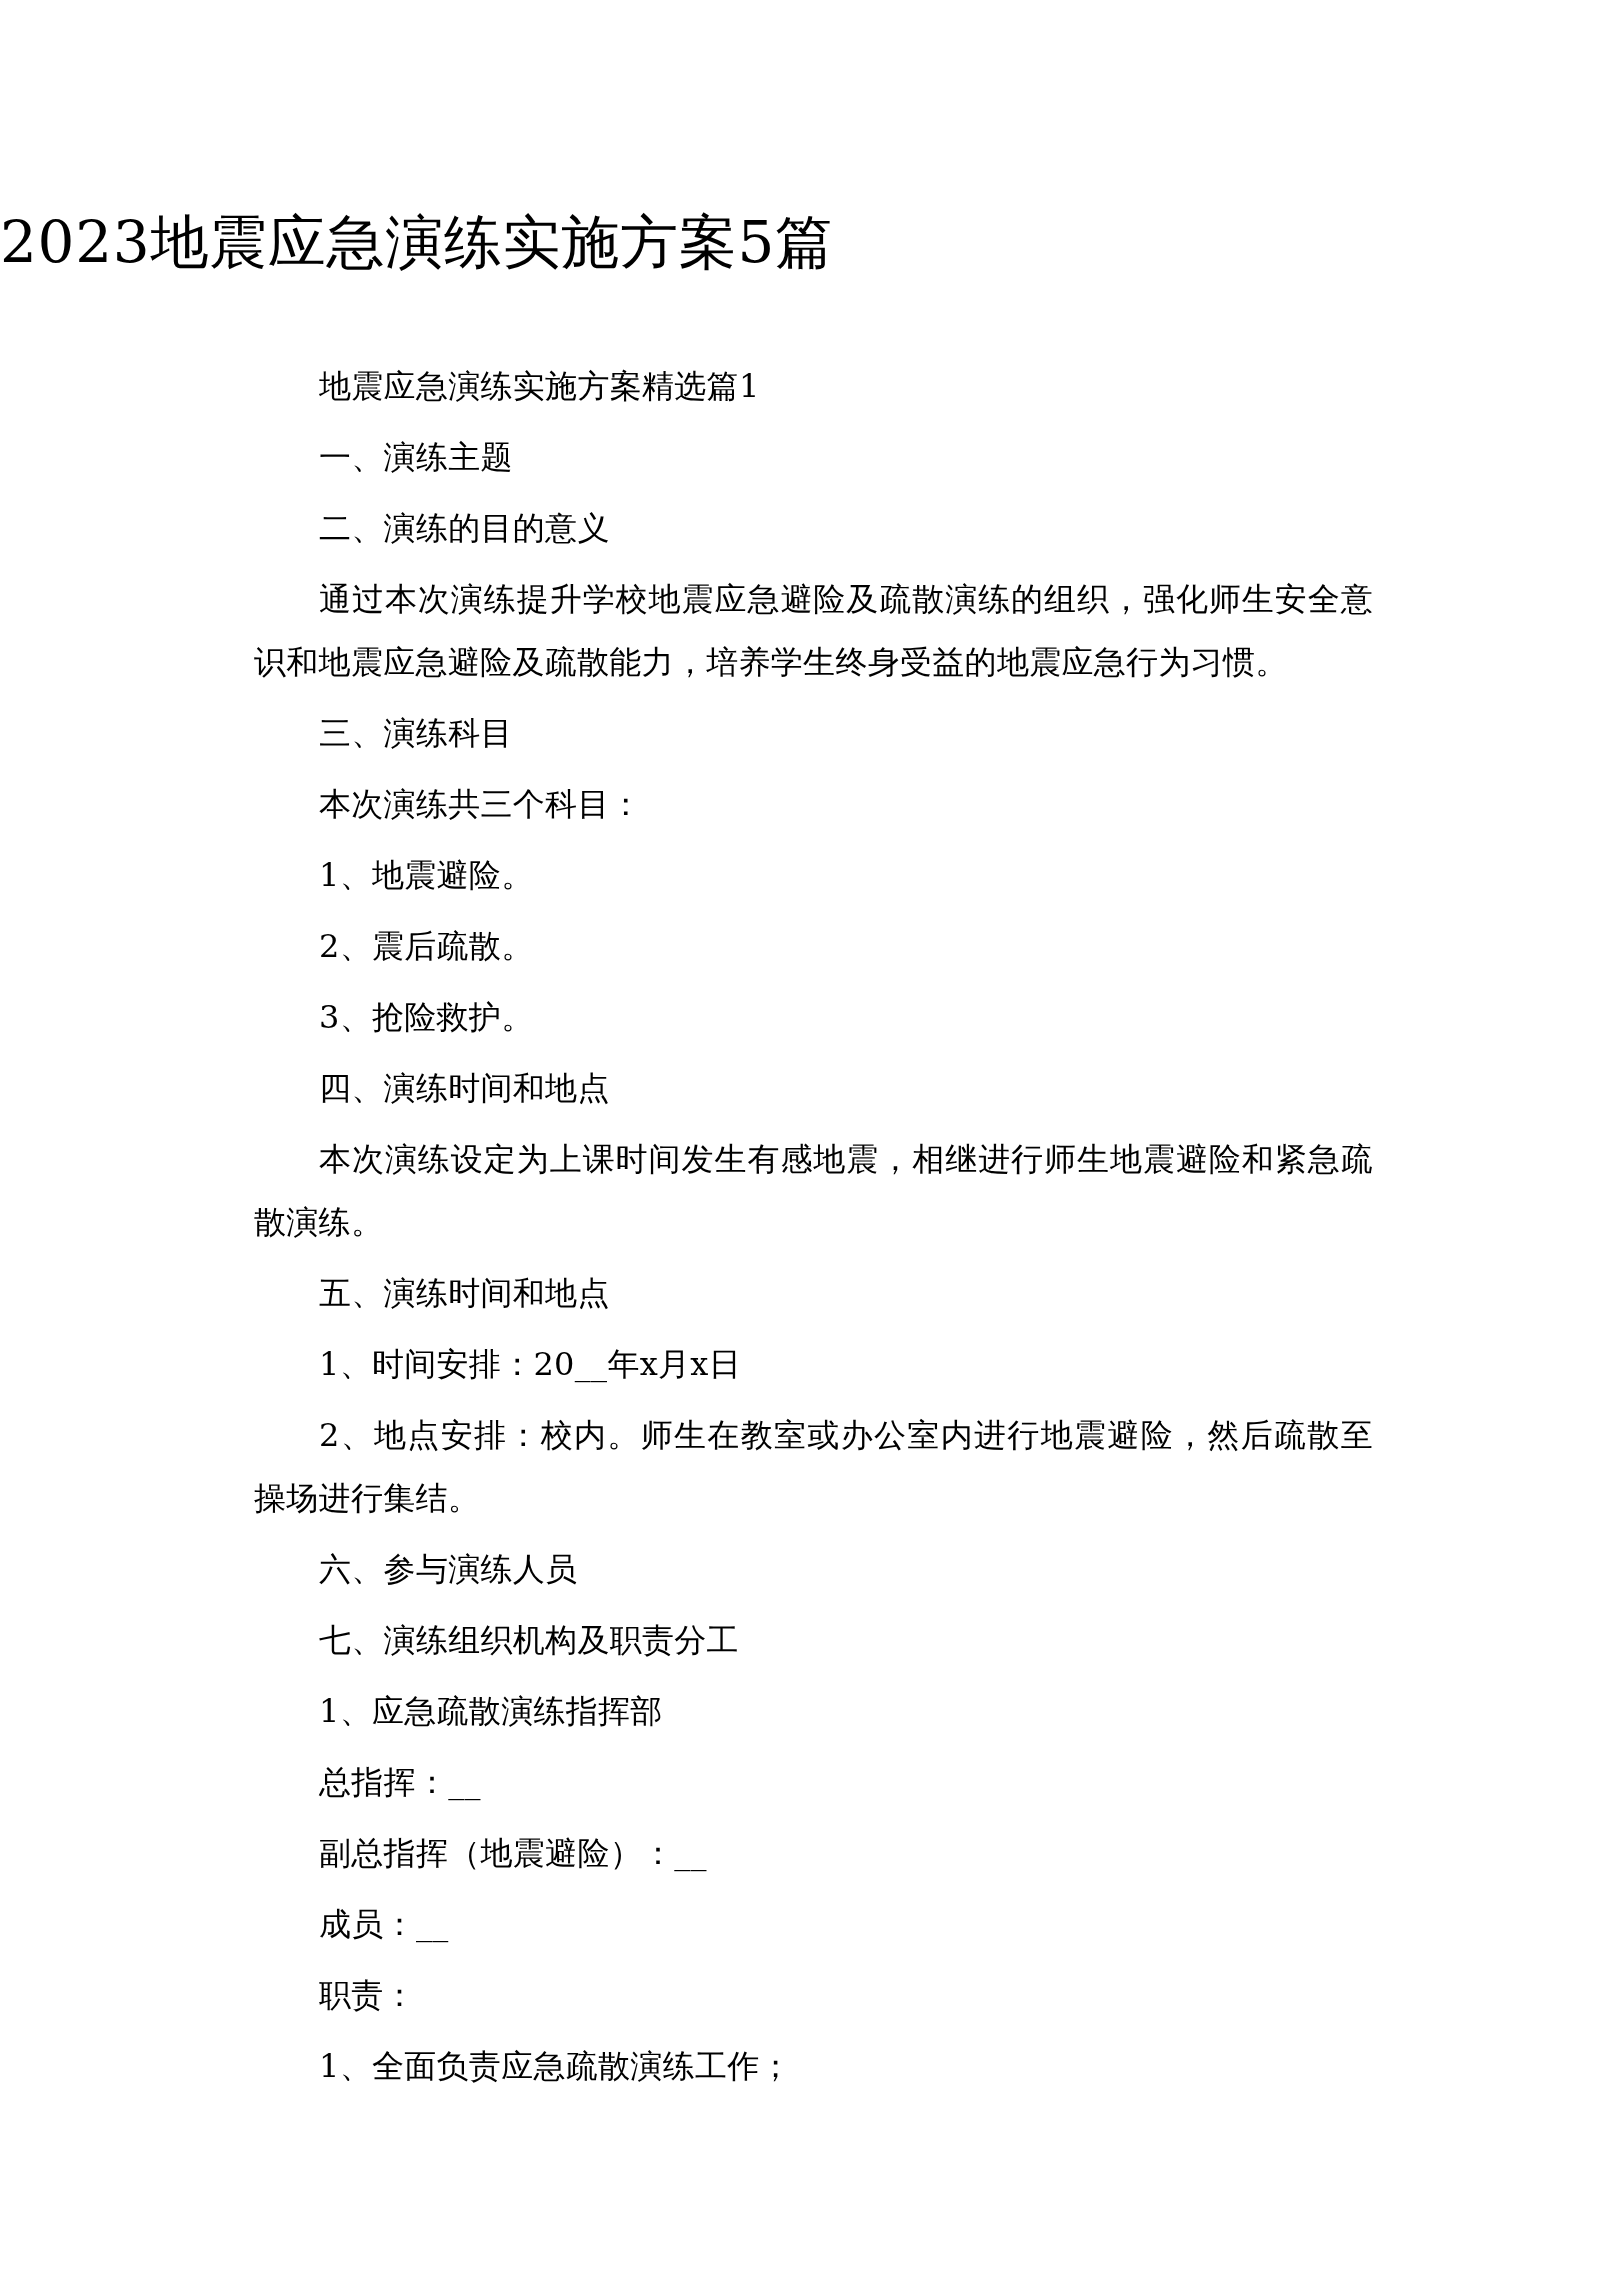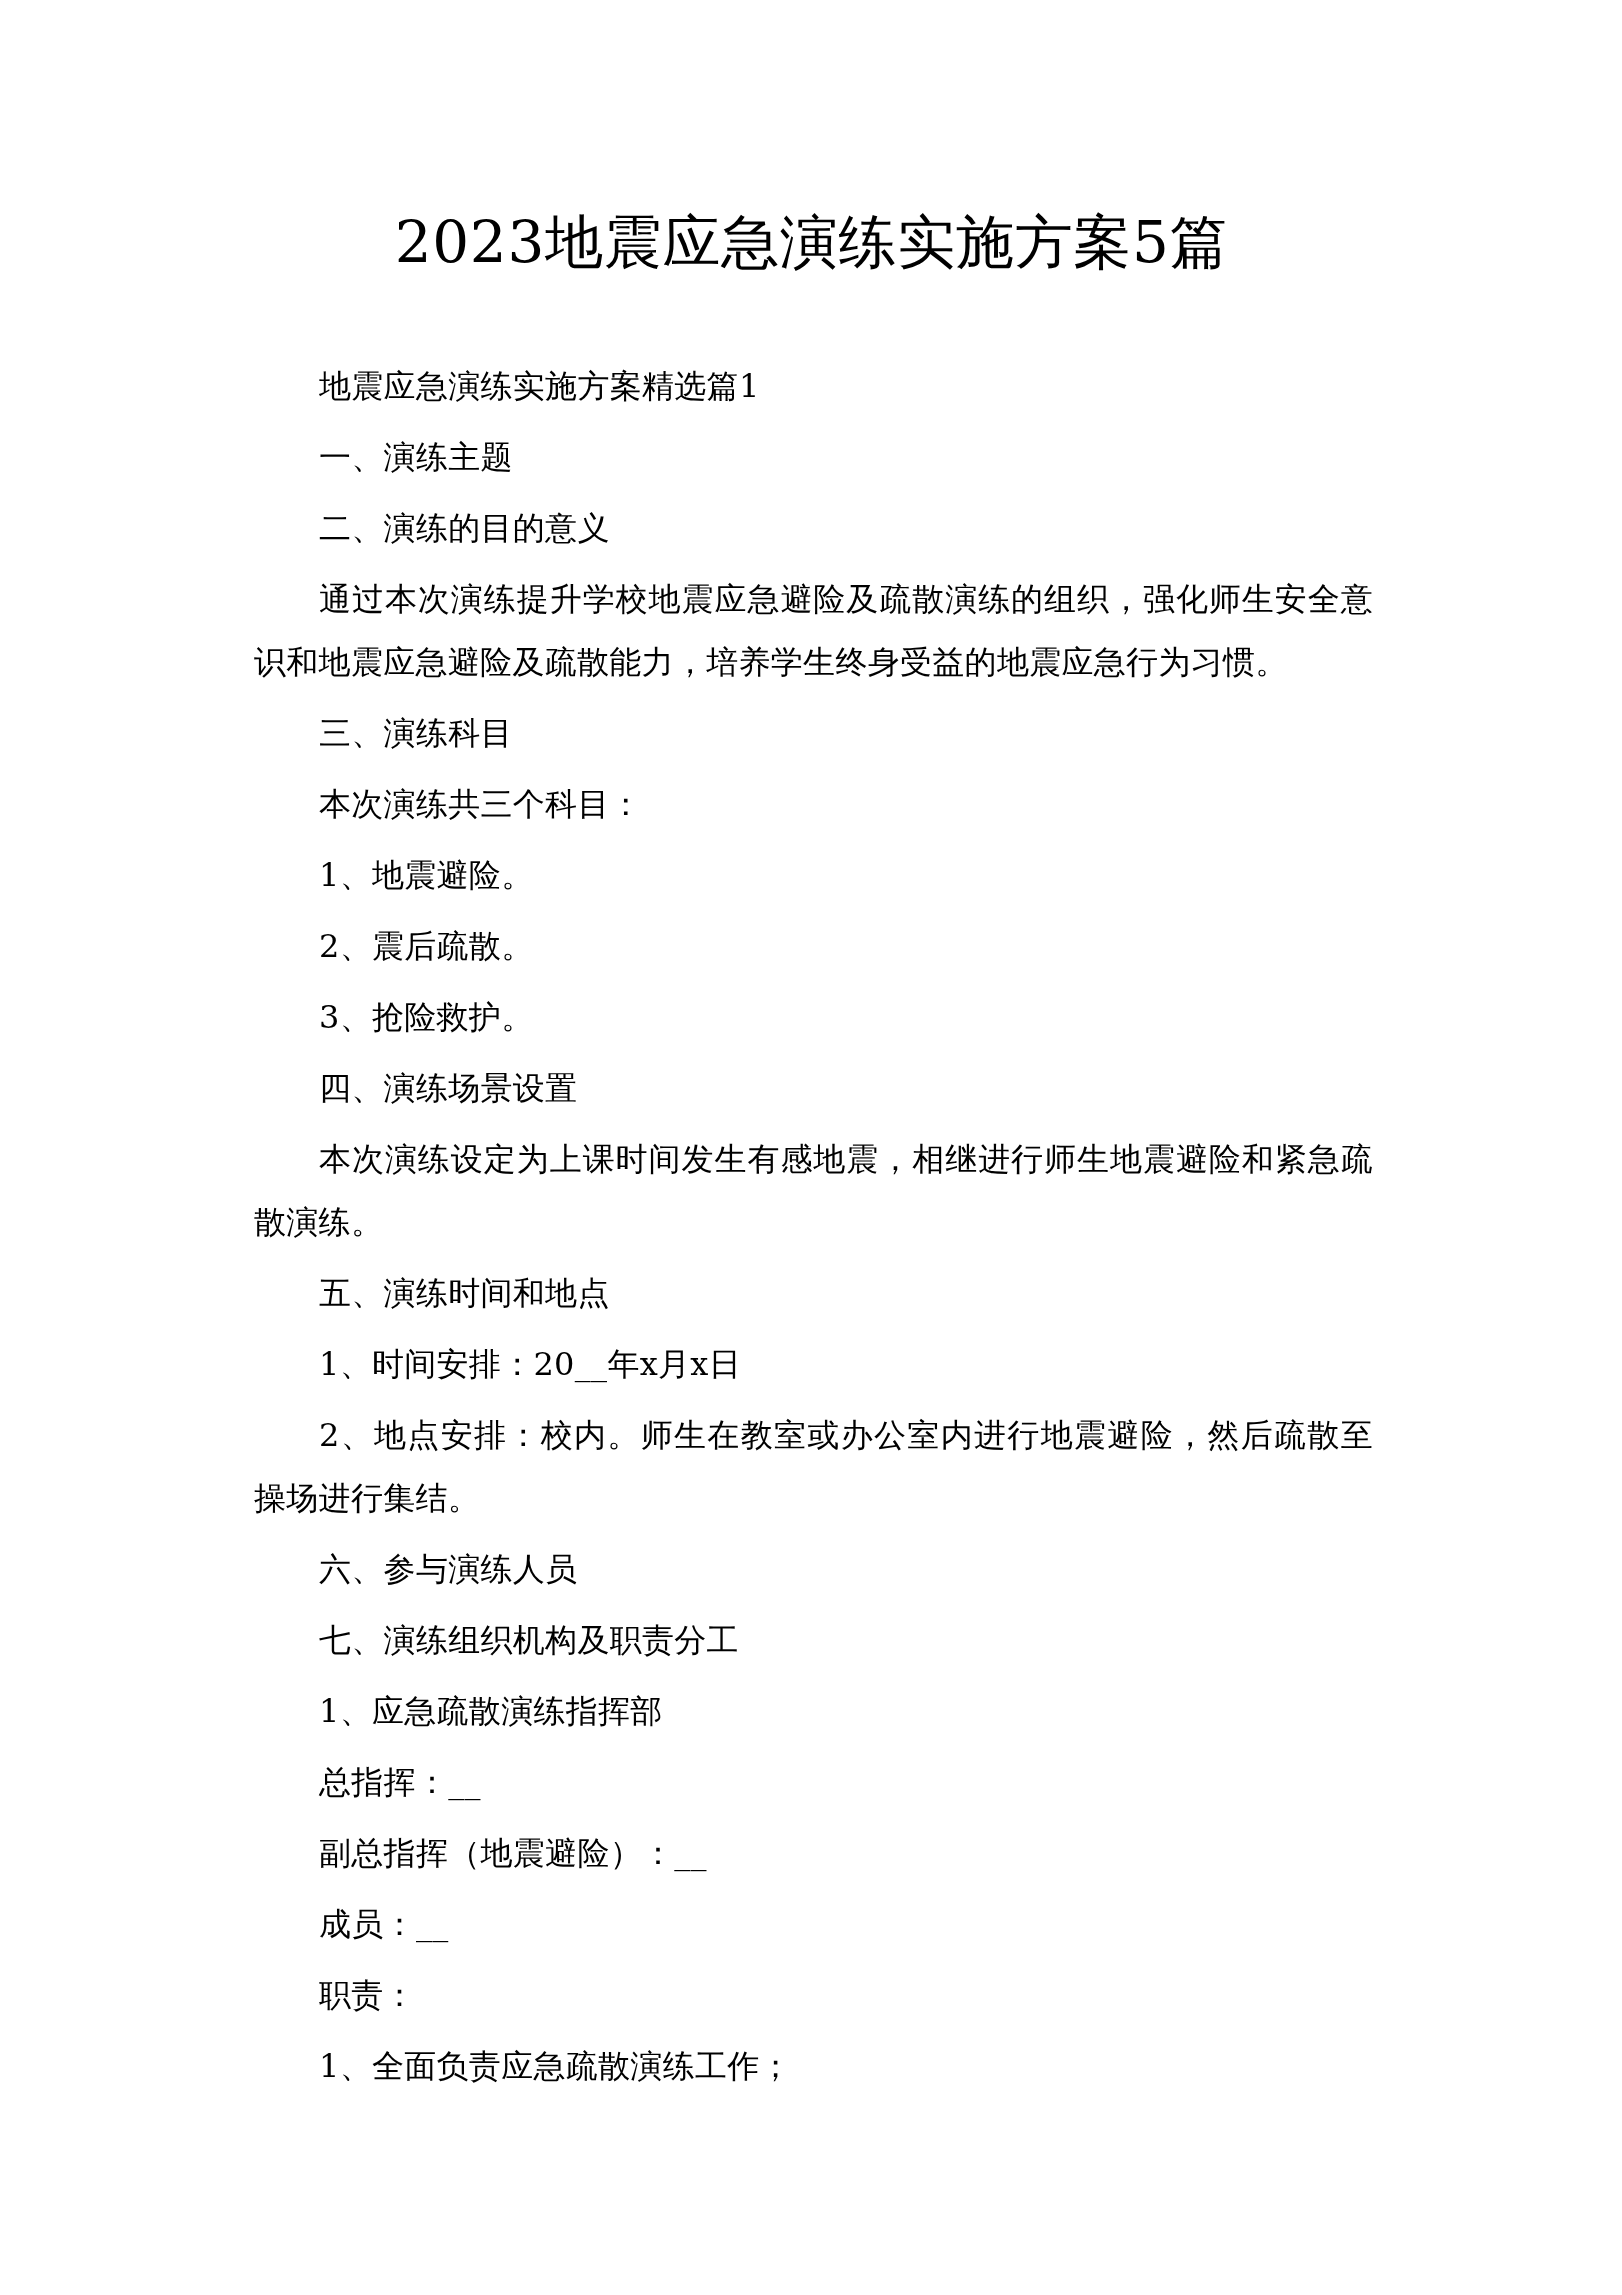--- a/index.html
+++ b/index.html
@@ -1,40 +1,40 @@
 <!DOCTYPE html>
 <html style="font-size:10.5px"><head>
 <meta charset="utf-8">
 <style>
   html, body { margin: 0; padding: 0; background: #ffffff; }
   body { width: 1623px; height: 2295px; position: relative; overflow: hidden;
          font-family: "DejaVu Serif", "Liberation Serif", serif; color: #000; }
   .page { position: absolute; left: 0; top: 0; width: 1623px; height: 2295px; background: #fff; }
-  .title { position: absolute; top: 196px; left: 0; width: 1623px; text-align: center;
+  .title { position: absolute; top: 196px; left: 0; width: 1623px; text-align: left;
            font-size: 58px; line-height: 92px; letter-spacing: 0.7px; }
   .body { position: absolute; left: 246px; top: 347px; width: 1135px; }
   .p { margin: 8px; font-size: 32px; line-height: 63px; text-indent: 65px;
        text-align: justify; letter-spacing: 0.3px; word-break: break-all; }
 </style>
 </head>
 <body>
 
 <div class="page">
   <div class="title">2023地震应急演练实施方案5篇</div>
   <div class="body">
     <p class="p">地震应急演练实施方案精选篇1</p>
     <p class="p">一、演练主题</p>
     <p class="p">二、演练的目的意义</p>
     <p class="p">通过本次演练提升学校地震应急避险及疏散演练的组织，强化师生安全意识和地震应急避险及疏散能力，培养学生终身受益的地震应急行为习惯。</p>
     <p class="p">三、演练科目</p>
     <p class="p">本次演练共三个科目：</p>
     <p class="p">1、地震避险。</p>
     <p class="p">2、震后疏散。</p>
     <p class="p">3、抢险救护。</p>
-    <p class="p">四、演练场景设置</p>
+    <p class="p">四、演练时间和地点</p>
     <p class="p">本次演练设定为上课时间发生有感地震，相继进行师生地震避险和紧急疏散演练。</p>
     <p class="p">五、演练时间和地点</p>
     <p class="p">1、时间安排：20__年x月x日</p>
     <p class="p">2、地点安排：校内。师生在教室或办公室内进行地震避险，然后疏散至操场进行集结。</p>
     <p class="p">六、参与演练人员</p>
     <p class="p">七、演练组织机构及职责分工</p>
     <p class="p">1、应急疏散演练指挥部</p>
     <p class="p">总指挥：__</p>
     <p class="p">副总指挥（地震避险）：__</p>
     <p class="p">成员：__</p>

